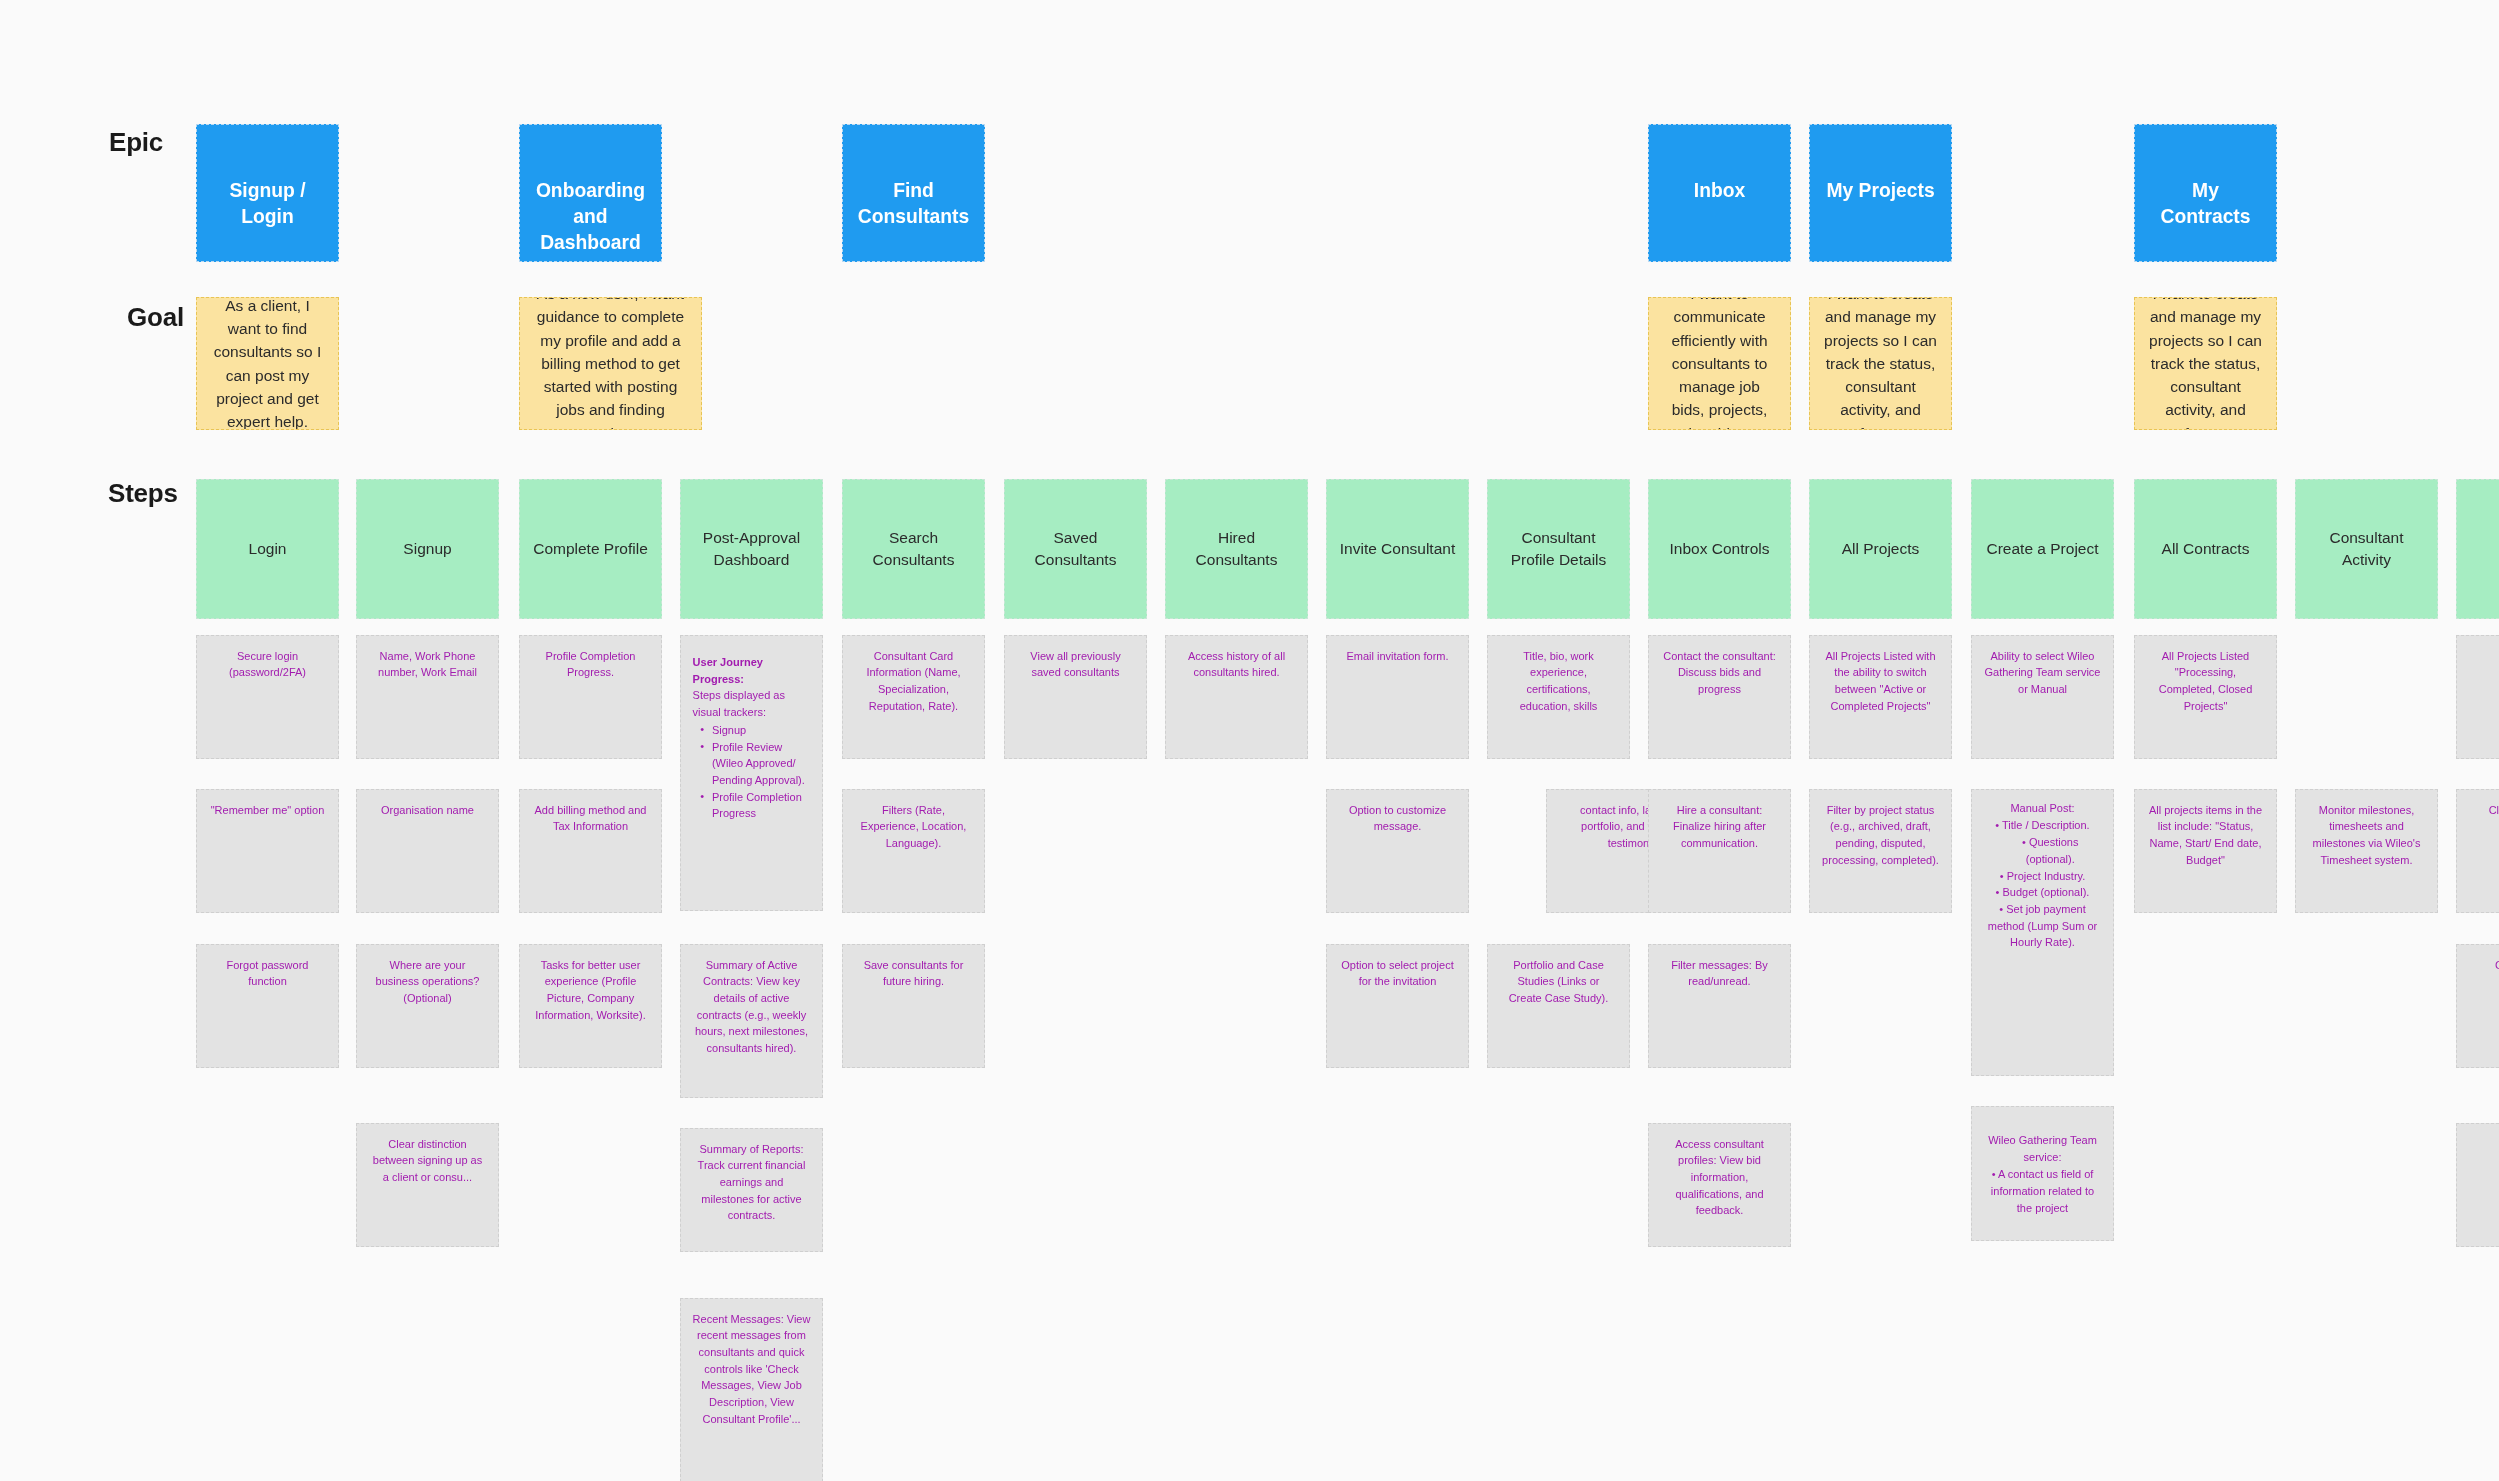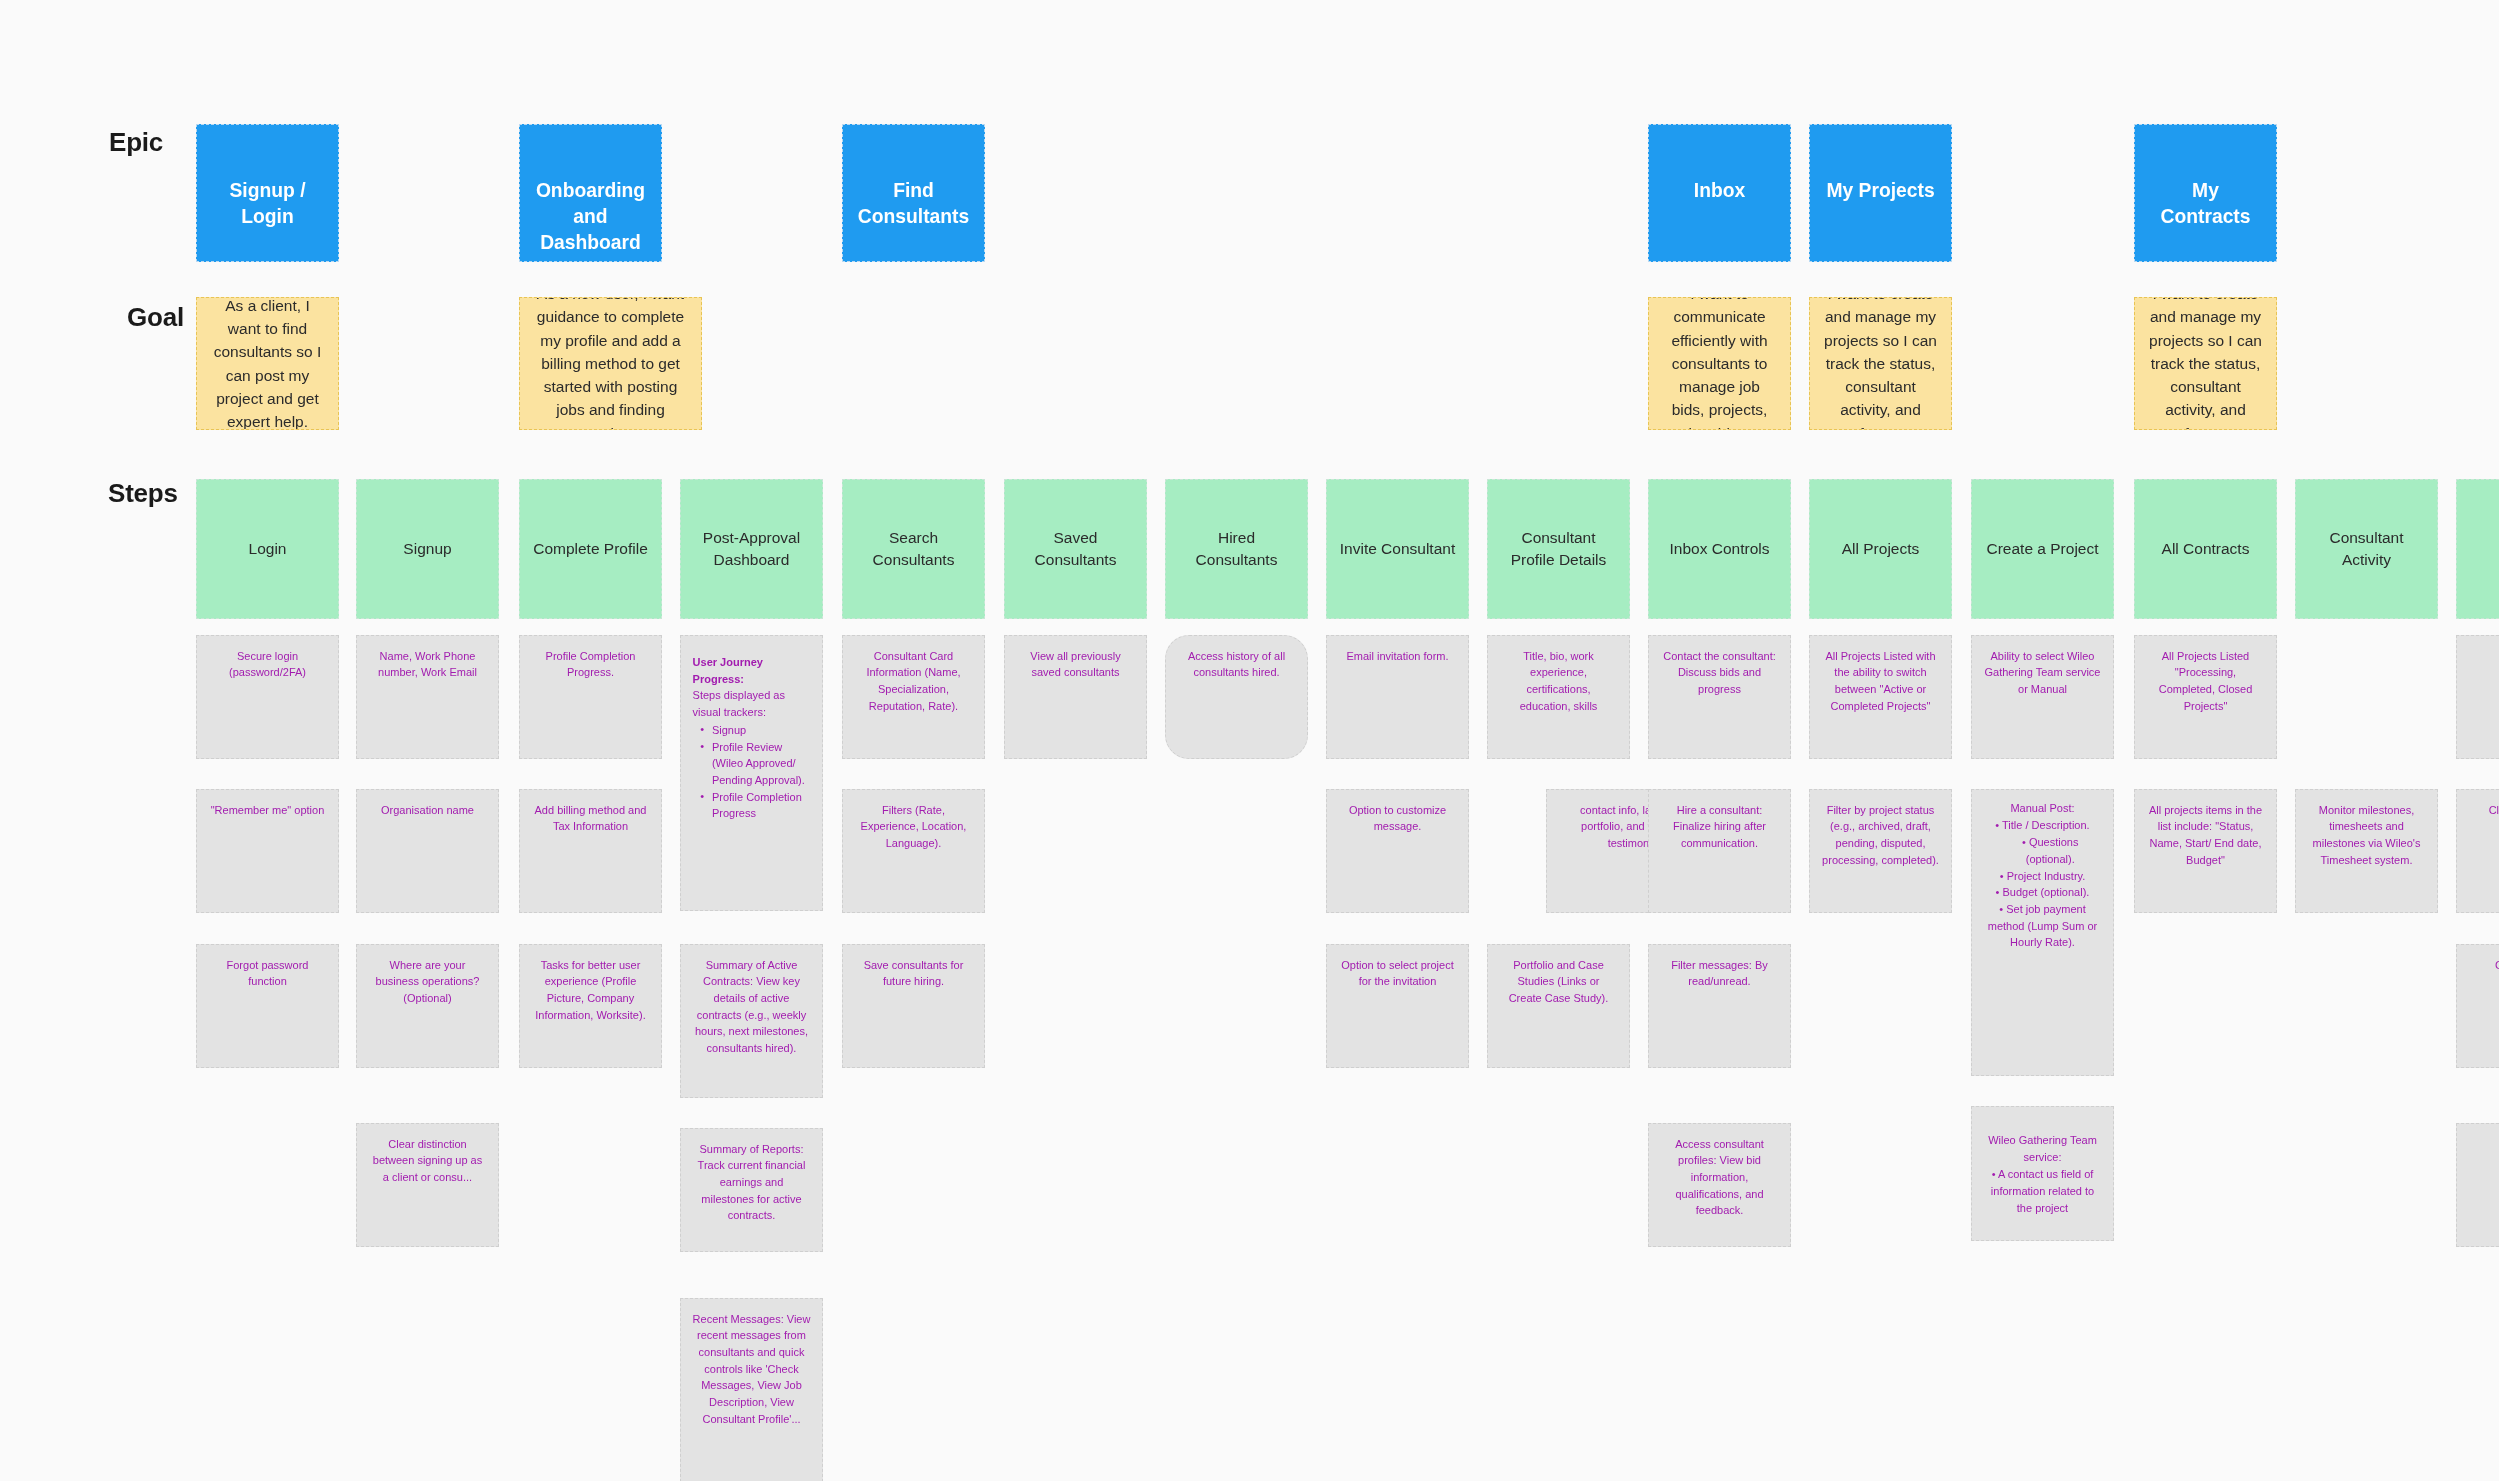--- a/index.html
+++ b/index.html
@@ -270,21 +270,21 @@
     <div class="inner">Filters (Rate, Experience, Location, Language).</div>
   </div>
   <div class="card detail-card" style="left:842px; top:944px; width:143px; height:124px;">
     <div class="inner">Save consultants for future hiring.</div>
   </div>
 
   <div class="card detail-card" style="left:1004px; top:635px; width:143px; height:124px;">
     <div class="inner">View all previously saved consultants</div>
   </div>
 
-  <div class="card detail-card" style="left:1165px; top:635px; width:143px; height:124px;border-radius:24px;">
+  <div class="card detail-card" style="left:1165px; top:635px; width:143px; height:124px;">
     <div class="inner">Access history of all consultants hired.</div>
   </div>
 
   <div class="card detail-card" style="left:1326px; top:635px; width:143px; height:124px;">
     <div class="inner">Email invitation form.</div>
   </div>
   <div class="card detail-card" style="left:1326px; top:789px; width:143px; height:124px;">
     <div class="inner">Option to customize message.</div>
   </div>
   <div class="card detail-card" style="left:1326px; top:944px; width:143px; height:124px;">

